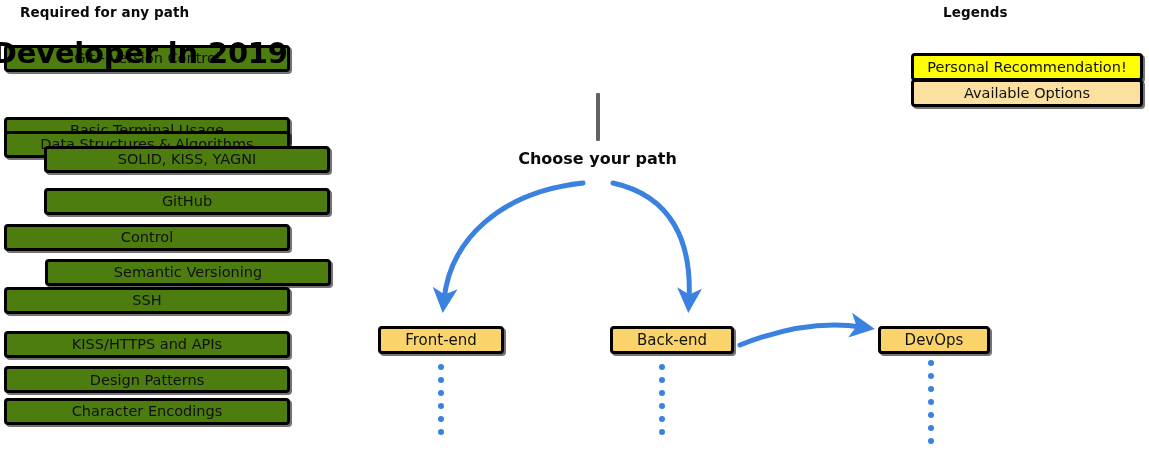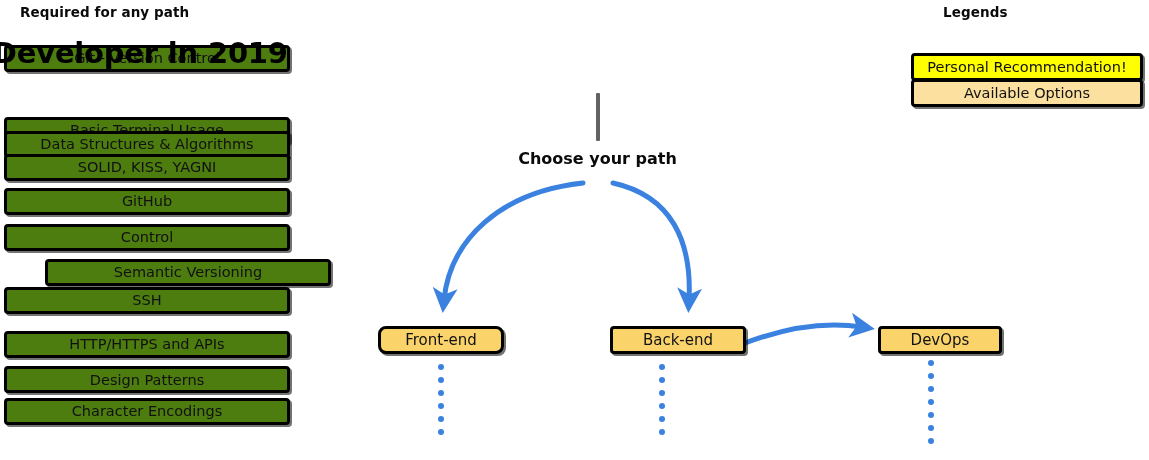--- a/index.html
+++ b/index.html
@@ -129,26 +129,26 @@
 <body>
 
 <div id="canvas">
 
   <div class="section-heading" id="required-heading">Required for any path</div>
 
   <div id="required-list">
       <div class="box req" style="top: 45px;">Git - Version Control</div>
       <div class="box req" style="top: 80.7px; margin-top: 36px;">Basic Terminal Usage</div>
       <div class="box req" style="top: 131px;">Data Structures &amp; Algorithms</div>
-      <div class="box req" style="top: 154px;">SOLID, KISS, YAGNI</div>
-      <div class="box req" style="top: 187.8px;">GitHub</div>
+      <div class="box req" style="top: 146px; margin-left: 40px;">SOLID, KISS, YAGNI</div>
+      <div class="box req" style="top: 187.8px; margin-left: 40px;">GitHub</div>
       <div class="box req" style="top: 223.5px;">Control</div>
       <div class="box req" style="top: 259.2px; margin-left: 41px;">Semantic Versioning</div>
       <div class="box req" style="top: 287px;">SSH</div>
-      <div class="box req" style="top: 330.6px;">HTTP/HTTPS and APIs</div>
+      <div class="box req" style="top: 330.6px;">KISS/HTTPS and APIs</div>
       <div class="box req" style="top: 366.3px;">Design Patterns</div>
       <div class="box req" style="top: 398px; text-align: right;">Character Encodings</div>
     </div>
 
   <div id="main-title">Web Developer in 2019</div>
 
   <div id="stem"></div>
 
   <div id="choose-path">Choose your path</div>
 
@@ -160,39 +160,39 @@
     </defs>
 
     <path d="M 583,183 C 500,192 450,240 444,300" fill="none" stroke="#3b82e0" stroke-width="5" stroke-linecap="round" marker-end="url(#ah)"></path>
 
     <path d="M 613,183 C 672,196 692,242 689,300" fill="none" stroke="#3b82e0" stroke-width="5" stroke-linecap="round" marker-end="url(#ah)"></path>
 
     <path d="M 740,345 C 790,325 830,322 862,327" fill="none" stroke="#3b82e0" stroke-width="5" stroke-linecap="round" marker-end="url(#ah)"></path>
   </svg>
 
   <div id="path-nodes">
-      <div class="box node" style="left: 378px; width: 126px; top: 326px; border-radius: 8px;">Front-end</div>
+      <div class="box node" style="left: 378px; width: 126px; top: 326px;">Front-end</div>
       <div class="dot-trail" style="left: 438px; top: 364px;">
         <i></i>
         <i></i>
         <i></i>
         <i></i>
         <i></i>
         <i></i>
       </div>
-      <div class="box node" style="left: 610px; width: 136px; top: 326px;">Back-end</div>
+      <div class="box node" style="left: 610px; width: 124px; top: 326px;">Back-end</div>
       <div class="dot-trail" style="left: 659px; top: 364px;">
         <i></i>
         <i></i>
         <i></i>
         <i></i>
         <i></i>
         <i></i>
       </div>
-      <div class="box node" style="left: 878px; width: 124px; top: 326px;">DevOps</div>
+      <div class="box node" style="left: 878px; width: 112px; top: 326px;">DevOps</div>
       <div class="dot-trail" style="left: 928px; top: 360px;">
         <i></i>
         <i></i>
         <i></i>
         <i></i>
         <i></i>
         <i></i>
         <i></i>
       </div>
     </div>

